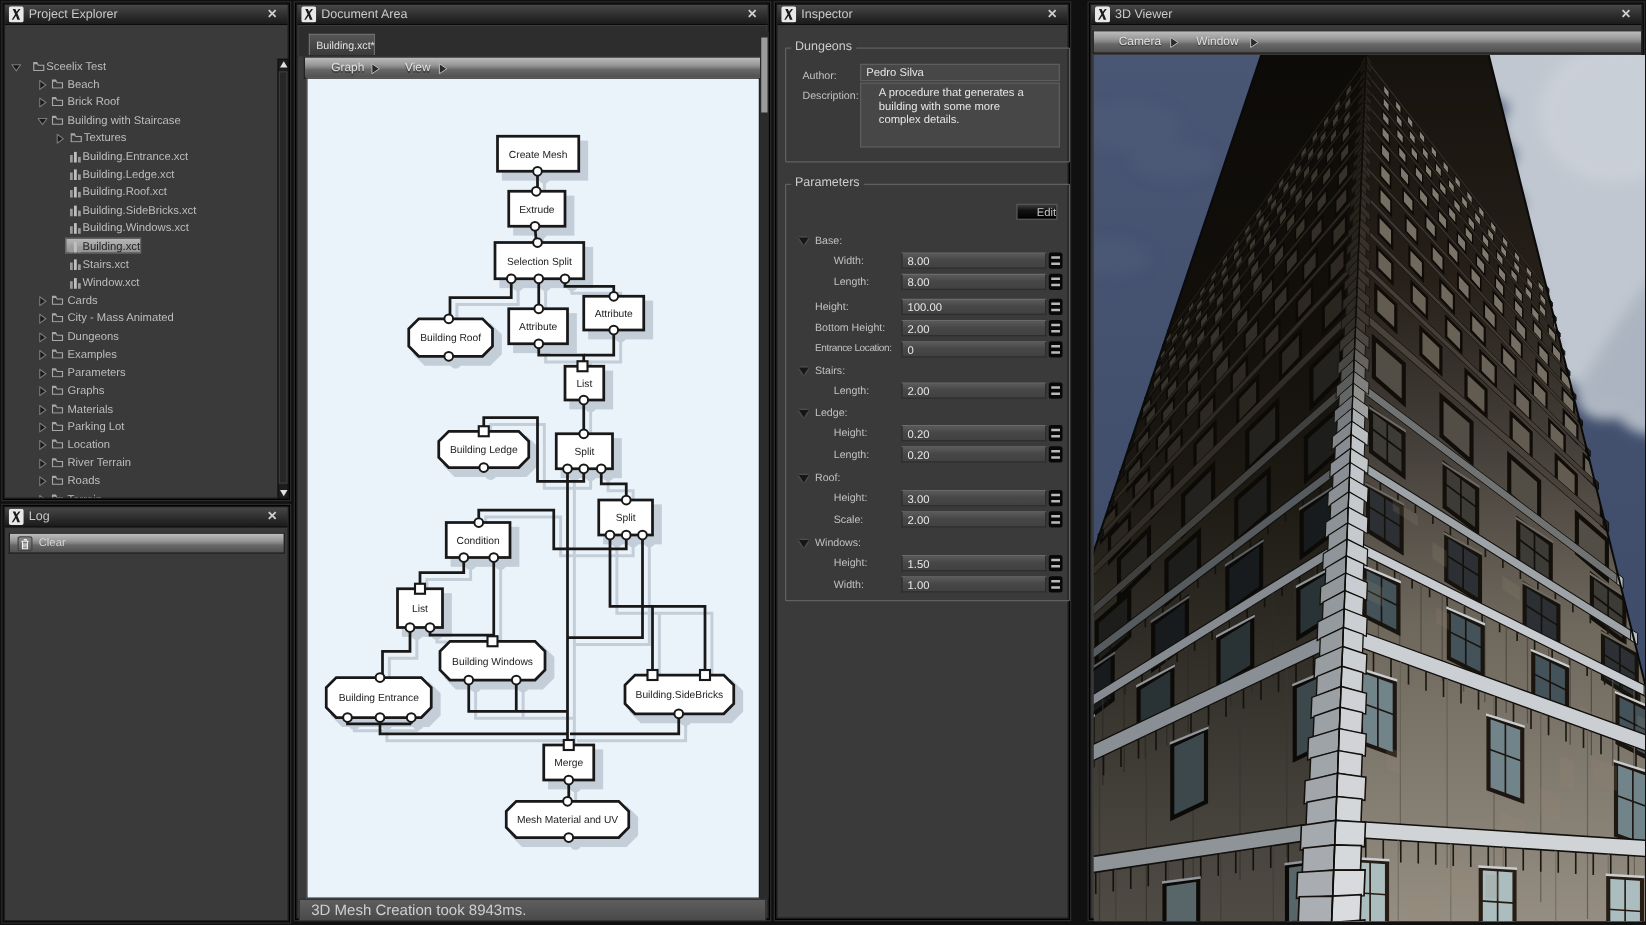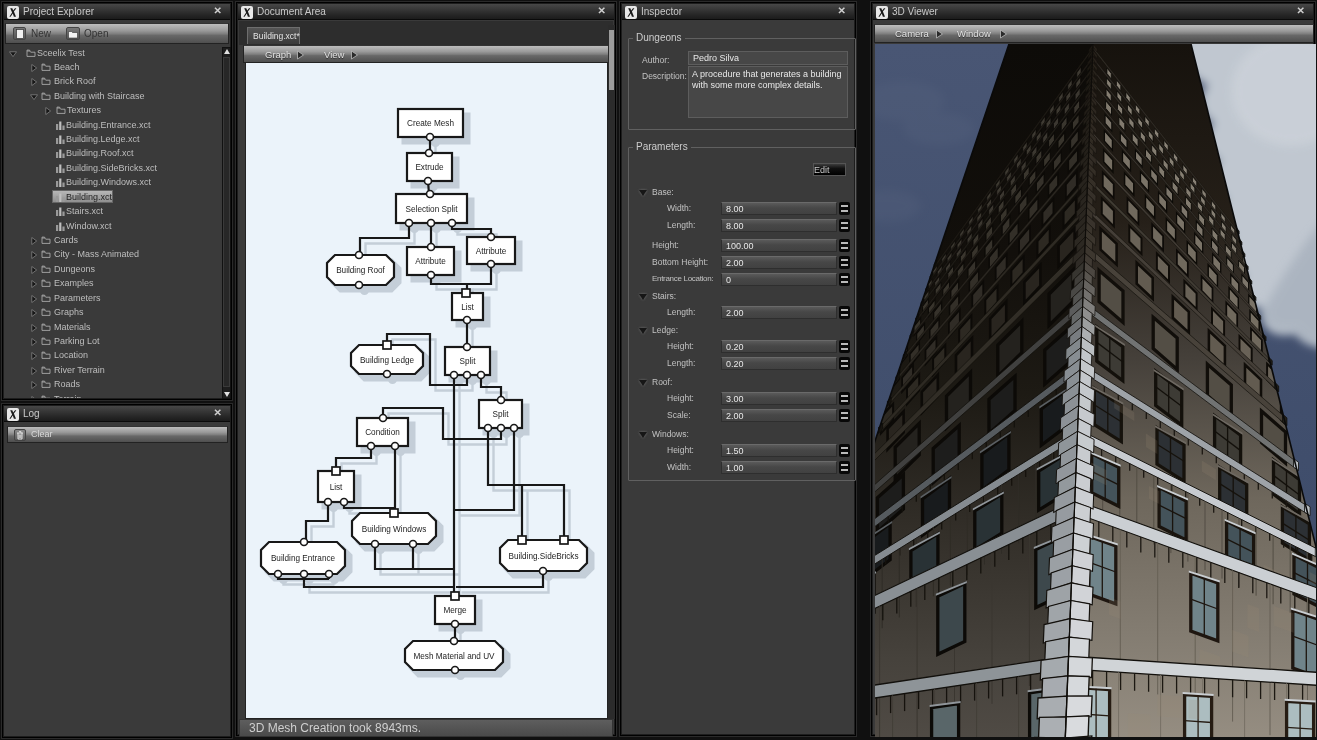--- a/index.html
+++ b/index.html
@@ -24,32 +24,20 @@
 </style></head>
 <body>
 <div class="panel" style="left:2px;top:2px;width:230px;height:398px">
 <div class="tbar">
 <span class="logo"><svg width="12" height="13" viewBox="0 0 12 13">
           <rect x="0" y="0" width="12" height="13" rx="2" fill="#e8e8e8"></rect>
           <path d="M3.2 2.2 L5.3 2.2 L6.2 4.4 L8.0 2.2 L9.4 2.2 L6.9 5.6 L9.0 10.8 L6.9 10.8 L5.8 7.6 L3.6 10.8 L2.4 10.8 L5.1 6.4 Z" fill="#1a1a1a"></path>
         </svg></span>
 <span class="tbartxt">Project Explorer</span>
 <span class="closex">✕</span>
-</div>
-<div class="gloss" style="left:2px;top:20px;width:224px;height:21px">
- <span style="position:absolute;left:7px;top:3px;width:13px;height:13px;background:linear-gradient(#777,#555);border:1px solid #444;border-radius:2px"></span>
- <svg style="position:absolute;left:9px;top:5px" width="10" height="10" viewBox="0 0 10 10">
-        <rect x="1.5" y="0.5" width="7" height="9" fill="#f0f0f0" stroke="#333" stroke-width=".7"></rect>
-      </svg>
- <span style="position:absolute;left:25px;top:4px;font-size:10px;color:#333">New</span>
- <span style="position:absolute;left:60px;top:3px;width:14px;height:13px;background:linear-gradient(#777,#555);border:1px solid #444;border-radius:2px"></span>
- <svg style="position:absolute;left:62px;top:6px" width="11" height="9" viewBox="0 0 11 9">
-        <path d="M.5 1.5 h3 l1 1 h5 v5.5 h-9 z" fill="#f2f2f2" stroke="#333" stroke-width=".6"></path>
-      </svg>
- <span style="position:absolute;left:78px;top:4px;font-size:10px;color:#333">Open</span>
 </div>
 <div style="position:absolute;left:2px;top:43px;width:224px;height:352px;overflow:hidden">
 <div class="treerow" style="left:0;top:0.5px;width:218px">
         <span style="position:absolute;left:4px;top:3px"><svg width="8" height="8" viewBox="0 0 9 9">
             <path d="M0.5 2 L8.5 2 L4.5 7.5 Z" fill="#181818" stroke="#7a7a7a" stroke-width="1"></path>
           </svg></span>
         <span style="position:absolute;left:21px;top:2px"><svg width="10" height="8" viewBox="0 0 10 8">
             <path d="M1 2 h2.8 l.9 1.2 h4.3 v4.2 h-8 z M1 2 v-.9 h2.5 l.6 .9" fill="none" stroke="#a8a8a8" stroke-width="0.9"></path>
           </svg></span>
         <span style="position:absolute;left:32px;top:1px">Sceelix Test</span>
@@ -518,24 +506,24 @@
           <path d="M3.2 2.2 L5.3 2.2 L6.2 4.4 L8.0 2.2 L9.4 2.2 L6.9 5.6 L9.0 10.8 L6.9 10.8 L5.8 7.6 L3.6 10.8 L2.4 10.8 L5.1 6.4 Z" fill="#1a1a1a"></path>
         </svg></span>
 <span class="tbartxt">Inspector</span>
 <span class="closex">✕</span>
 </div>
 <div class="grp" style="left:7px;top:35px;width:228px;height:92px"></div>
 <div style="position:absolute;left:12px;top:29px;background:#3a3a3a;padding:0 3px;font-size:10px;color:#cccccc">Dungeons</div>
 <div class="plbl" style="left:21px;top:52px">Author:</div>
 <div class="pfield" style="left:67px;top:48px;width:160px;background:#474747;border:1px solid #5d5d5d;height:14px">Pedro Silva</div>
 <div class="plbl" style="left:21px;top:68px">Description:</div>
-<div style="position:absolute;left:67px;top:63px;width:160px;height:52px;background:#474747;border:1px solid #5d5d5d;font-size:9px;color:#e8e8e8;padding:2px 3px;line-height:10.5px">A procedure that generates a building with some more complex details.</div>
+<div style="position:absolute;left:67px;top:63px;width:160px;height:52px;background:#474747;border:1px solid #5d5d5d;font-size:9px;color:#e8e8e8;padding:2px 14px;line-height:10.5px">A procedure that generates a building with some more complex details.</div>
 <div class="grp" style="left:7px;top:144px;width:228px;height:334px"></div>
 <div style="position:absolute;left:12px;top:138px;background:#3a3a3a;padding:0 3px;font-size:10px;color:#cccccc">Parameters</div>
-<div style="position:absolute;left:192px;top:160px;width:33px;height:13px;background:linear-gradient(#3c3c3c,#111 40%,#000);border:1px solid #555;font-size:9px;color:#c8c8c8;text-align:left;padding-top:1px">Edit</div>
+<div style="position:absolute;left:192px;top:160px;width:33px;height:13px;background:linear-gradient(#3c3c3c,#111 40%,#000);border:1px solid #555;font-size:9px;color:#c8c8c8;text-align:right;padding-top:1px">Edit</div>
 <div class="ptri" style="left:638px;top:187px;left:18px"></div>
 <div class="plbl" style="left:31px;top:184px">Base:</div>
 <div class="plbl" style="left:46px;top:200px">Width:</div>
 <div class="pfield" style="left:100px;top:199px;width:116px">8.00</div>
 <div class="spin" style="left:218px;top:199px"></div>
 <div class="plbl" style="left:46px;top:217px">Length:</div>
 <div class="pfield" style="left:100px;top:216px;width:116px">8.00</div>
 <div class="spin" style="left:218px;top:216px"></div>
 <div class="plbl" style="left:31px;top:237px">Height:</div>
 <div class="pfield" style="left:100px;top:236px;width:116px">100.00</div>

